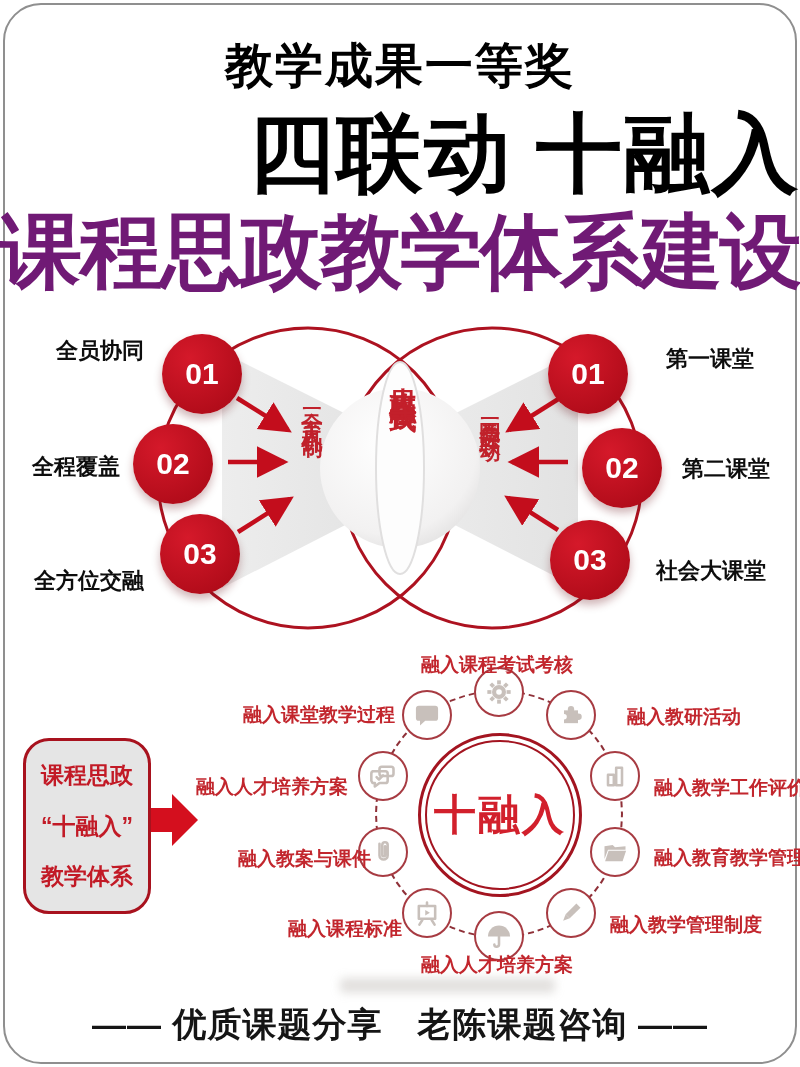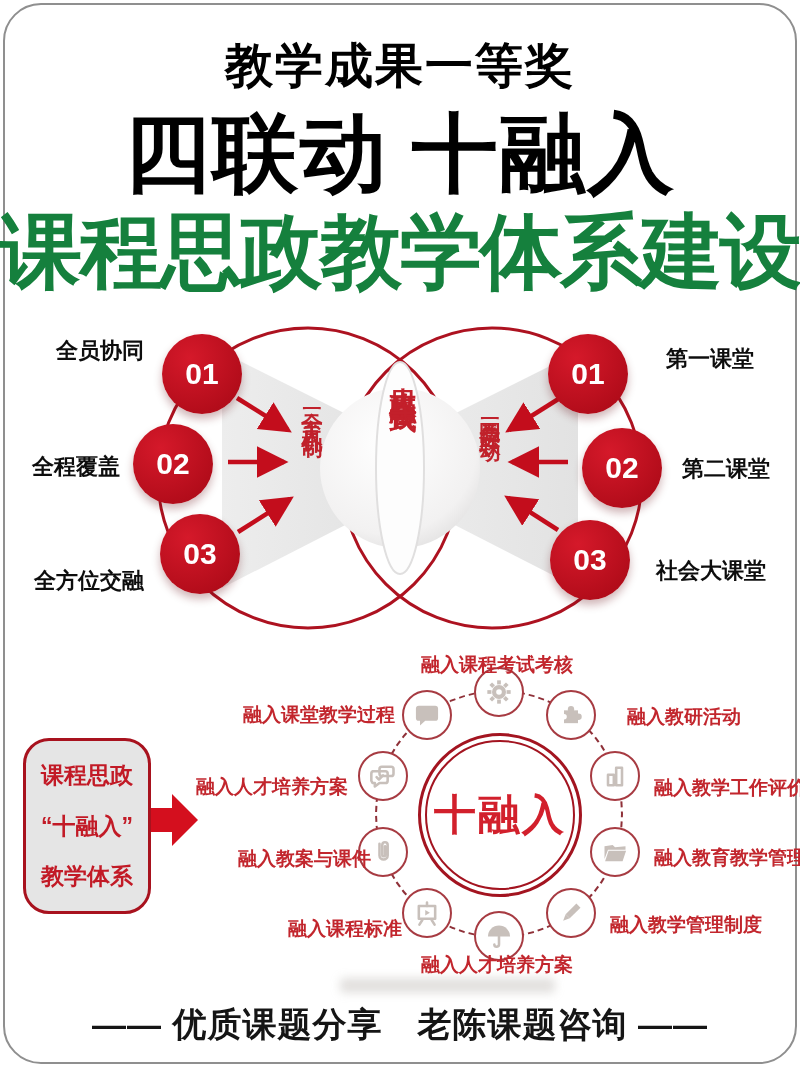--- a/index.html
+++ b/index.html
@@ -5,24 +5,24 @@
   html,body{margin:0;padding:0;background:#fff;}
   body{width:800px;height:1067px;position:relative;overflow:hidden;
        font-family:"Liberation Sans","DejaVu Sans",sans-serif;}
   .abs{position:absolute;}
   
   .frame{position:absolute;left:3px;top:3px;right:3px;bottom:3px;
          border:2px solid #8f8f8f;border-radius:38px;}
   
   .badge{left:0;width:800px;top:34px;text-align:center;font-size:48px;font-weight:900;
          color:#000;letter-spacing:2px;}
-  .title-main{left:0;width:800px;top:96px;text-align:center;font-size:86px;font-weight:900;
+  .title-main{left:0;width:800px;top:96px;text-align:right;font-size:86px;font-weight:900;
          color:#000;font-family:"Liberation Serif","DejaVu Serif",serif;letter-spacing:2px;}
   .title-sub{left:0;width:730px;top:198px;text-align:center;font-size:82px;font-weight:900;
-         color:#15803d;font-family:"Liberation Serif","DejaVu Serif",serif;letter-spacing:-2px;
+         color:#701a75;font-family:"Liberation Serif","DejaVu Serif",serif;letter-spacing:-2px;
          white-space:nowrap;}
   
   .num-circle{width:80px;height:80px;border-radius:50%;
       background:radial-gradient(circle at 35% 30%,#d5192a,#b20c1a 75%);
       box-shadow:0 5px 9px rgba(100,10,15,.30);
       display:flex;align-items:center;justify-content:center;
       color:#fff;font-size:30px;font-weight:900;z-index:3;}
   .side-label{font-size:22px;font-weight:900;color:#0d0d0d;white-space:nowrap;z-index:2;}
   .vtext{writing-mode:vertical-rl;text-orientation:upright;font-weight:900;
          color:#c0212b;z-index:3;white-space:nowrap;}

